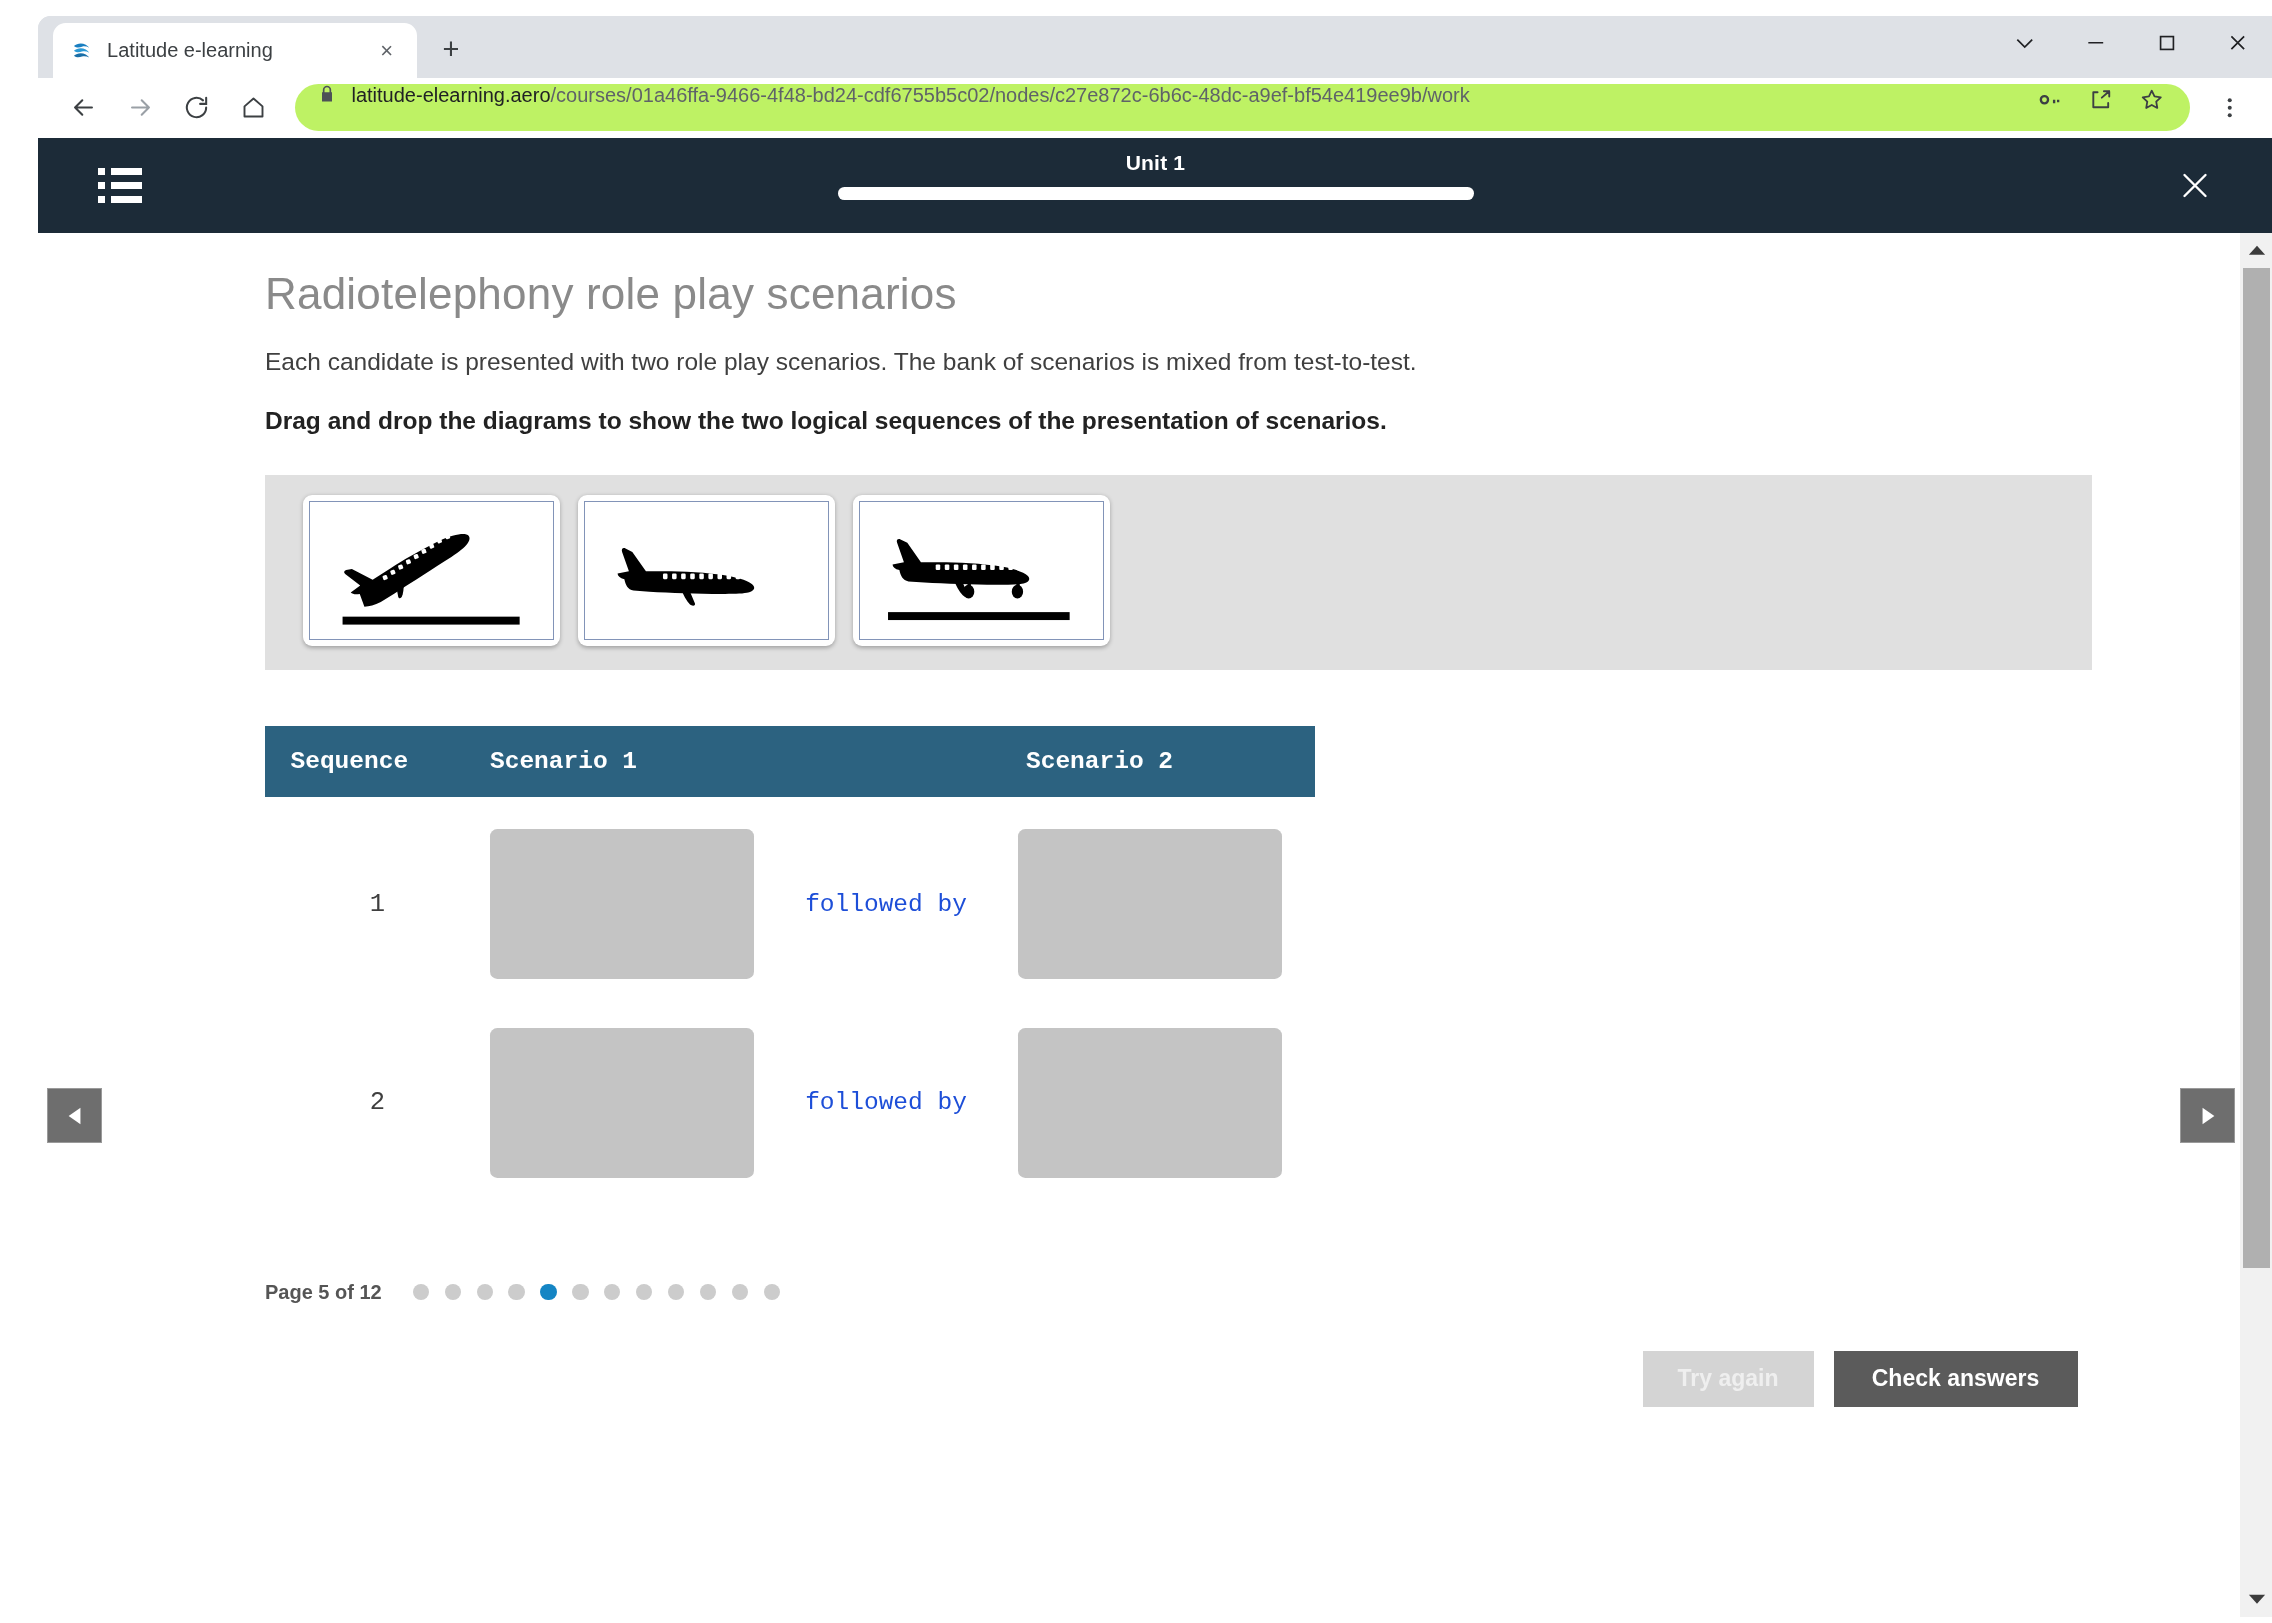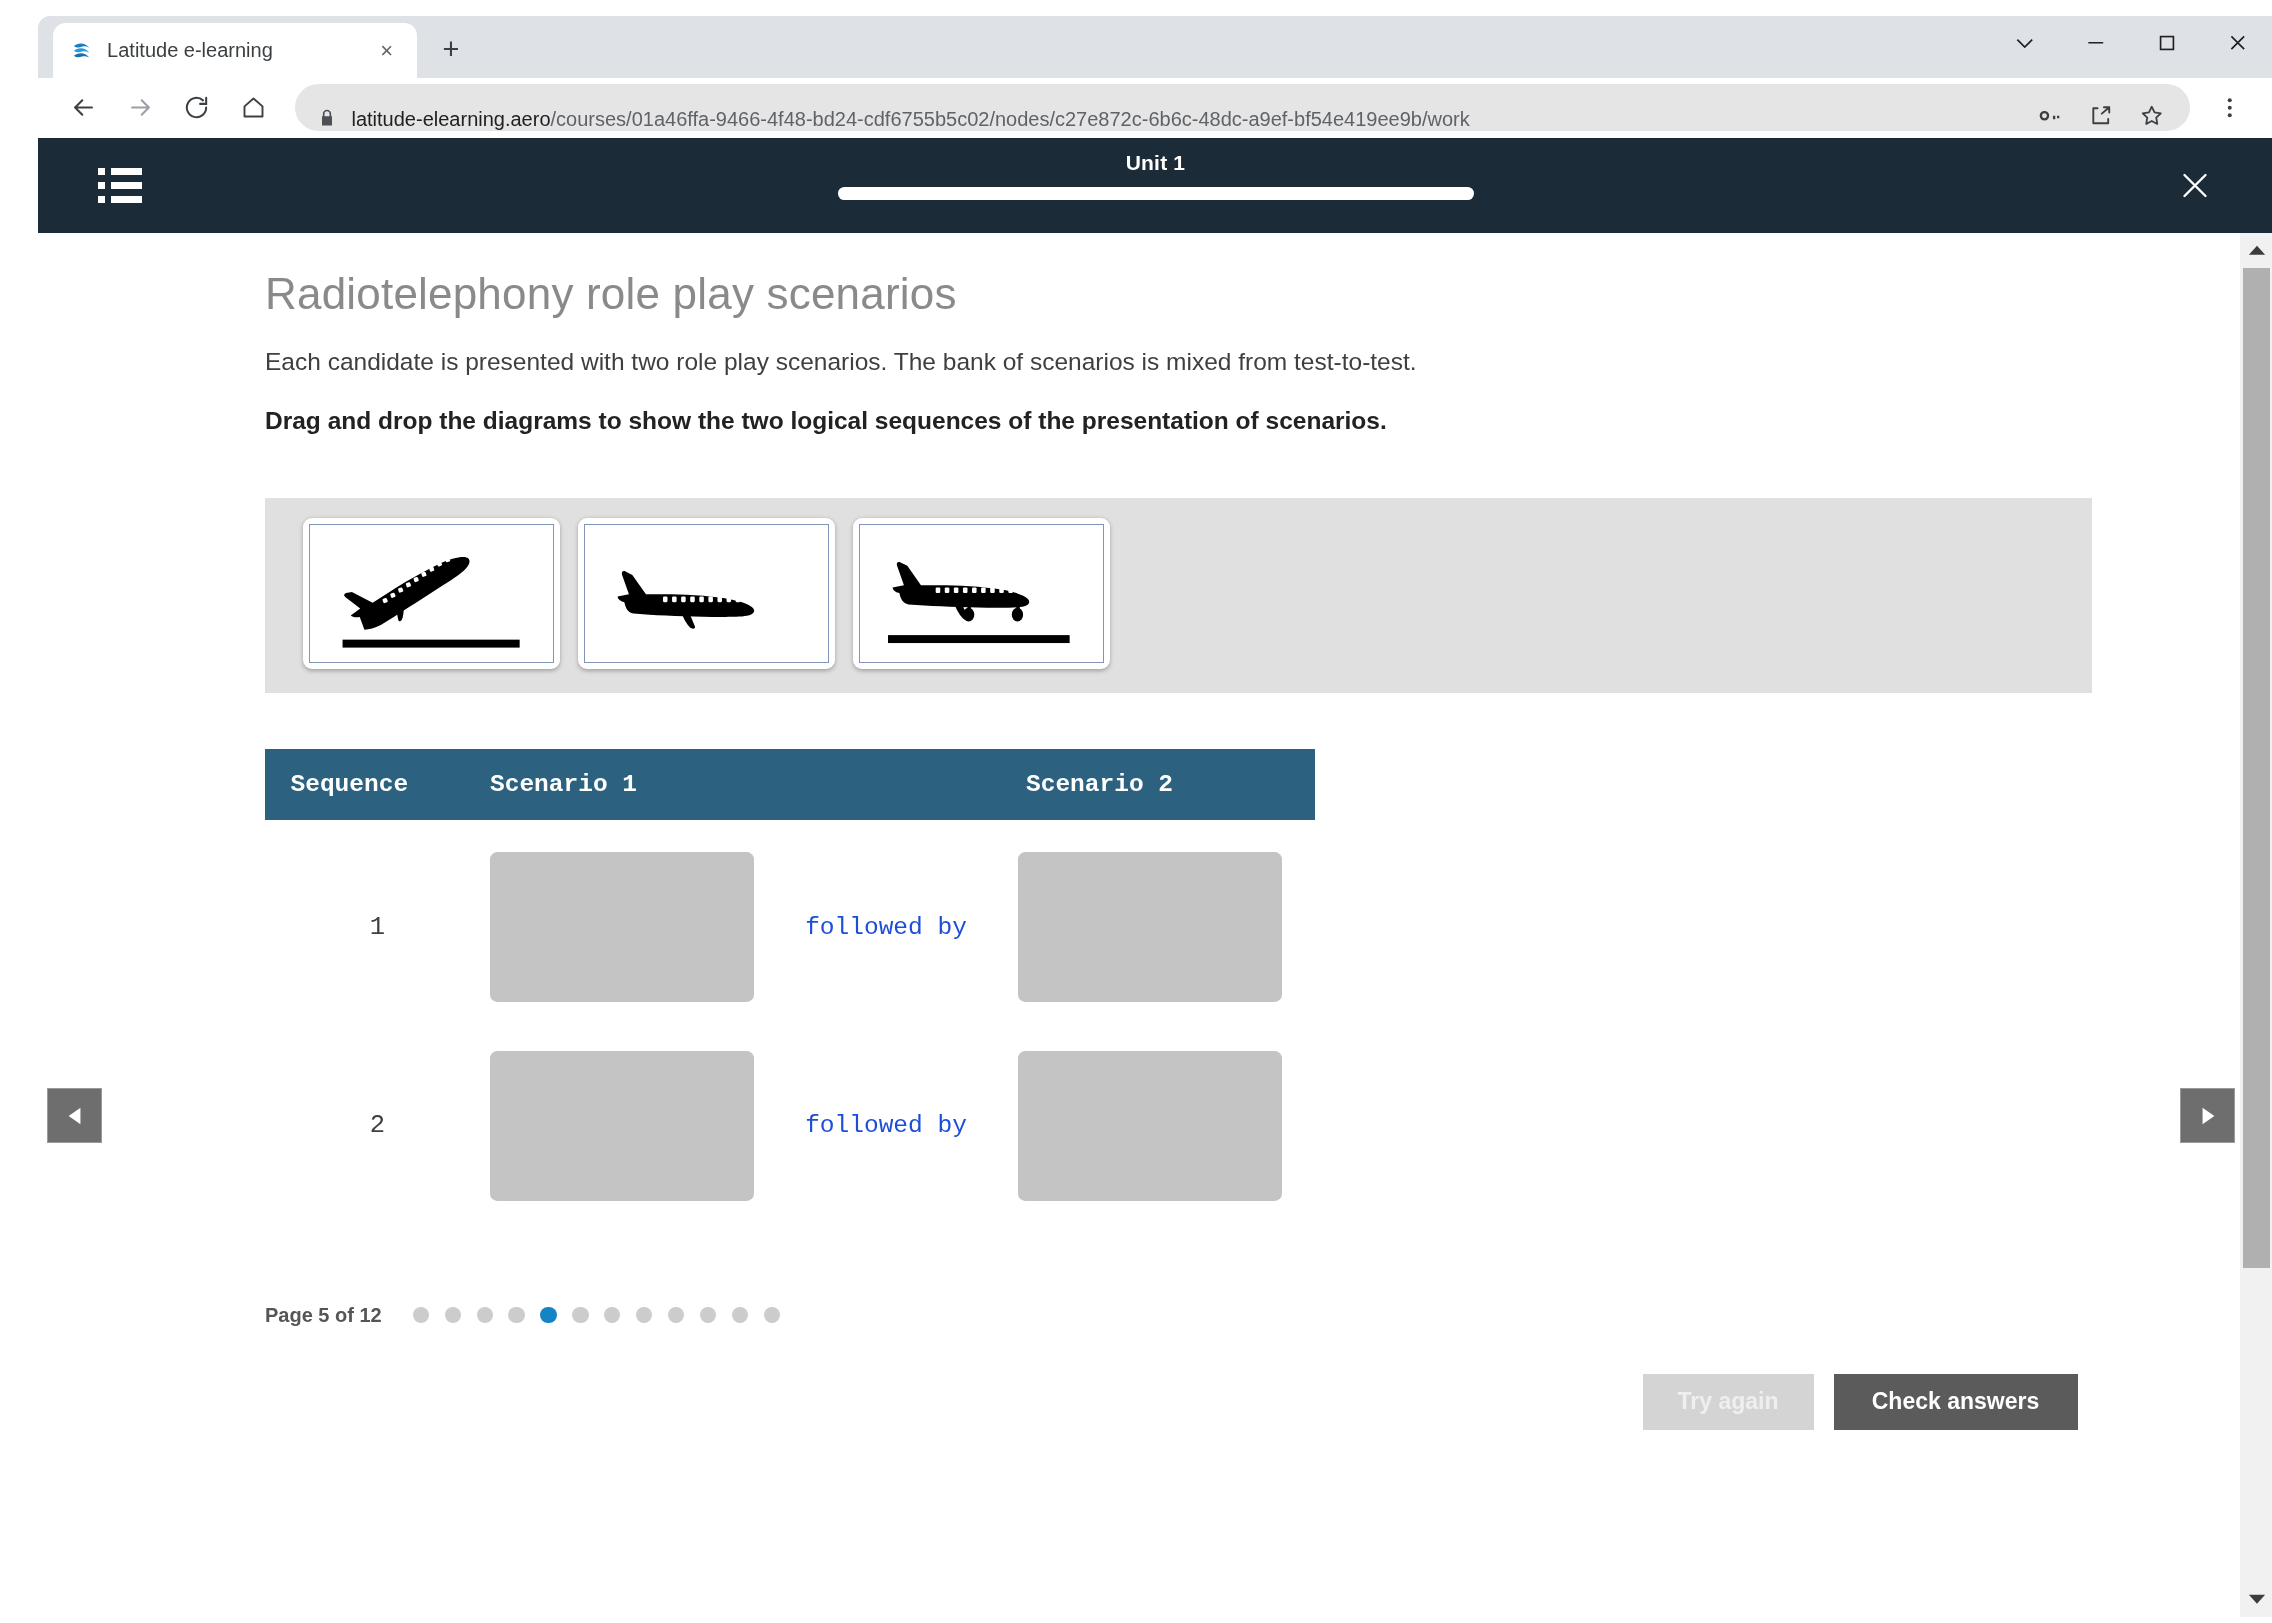--- a/index.html
+++ b/index.html
@@ -83,23 +83,23 @@
   }
   .nav-btn {
     width: 51px; height: 51px;
     display: flex; align-items: center; justify-content: center;
     color: #3c4043;
     flex: 0 0 auto;
   }
   .omnibox {
     flex: 1 1 auto;
     height: 47px;
-    background: #e5e5e5;
+    background: #bef264;
     border-radius: 23.6px;
-    display: flex; align-items: flex-end;
+    display: flex; align-items: flex-start;
     padding: 0 22px;
     margin: 0 11px;
     gap: 14.5px;
     min-width: 0;
   }
   .omni-url {
     font-size: 20px;
     color: #5f6368;
     white-space: nowrap; overflow: hidden; text-overflow: ellipsis;
     flex: 1 1 auto;
@@ -184,21 +184,21 @@
   }
   p.lead {
     font-size: 24.5px;
     color: #3f3f3f;
     margin-bottom: 31px;
   }
   p.instruction {
     font-size: 24.5px;
     color: #222222;
     font-weight: bold;
-    margin-bottom: 63px;
+    margin-bottom: 40px;
   }
 
   
   .tray {
     background: #e0e0e0;
     width: 1827px;
     height: 195px;
     padding: 20px 0 0 38px;
     display: flex;
     gap: 18px;

